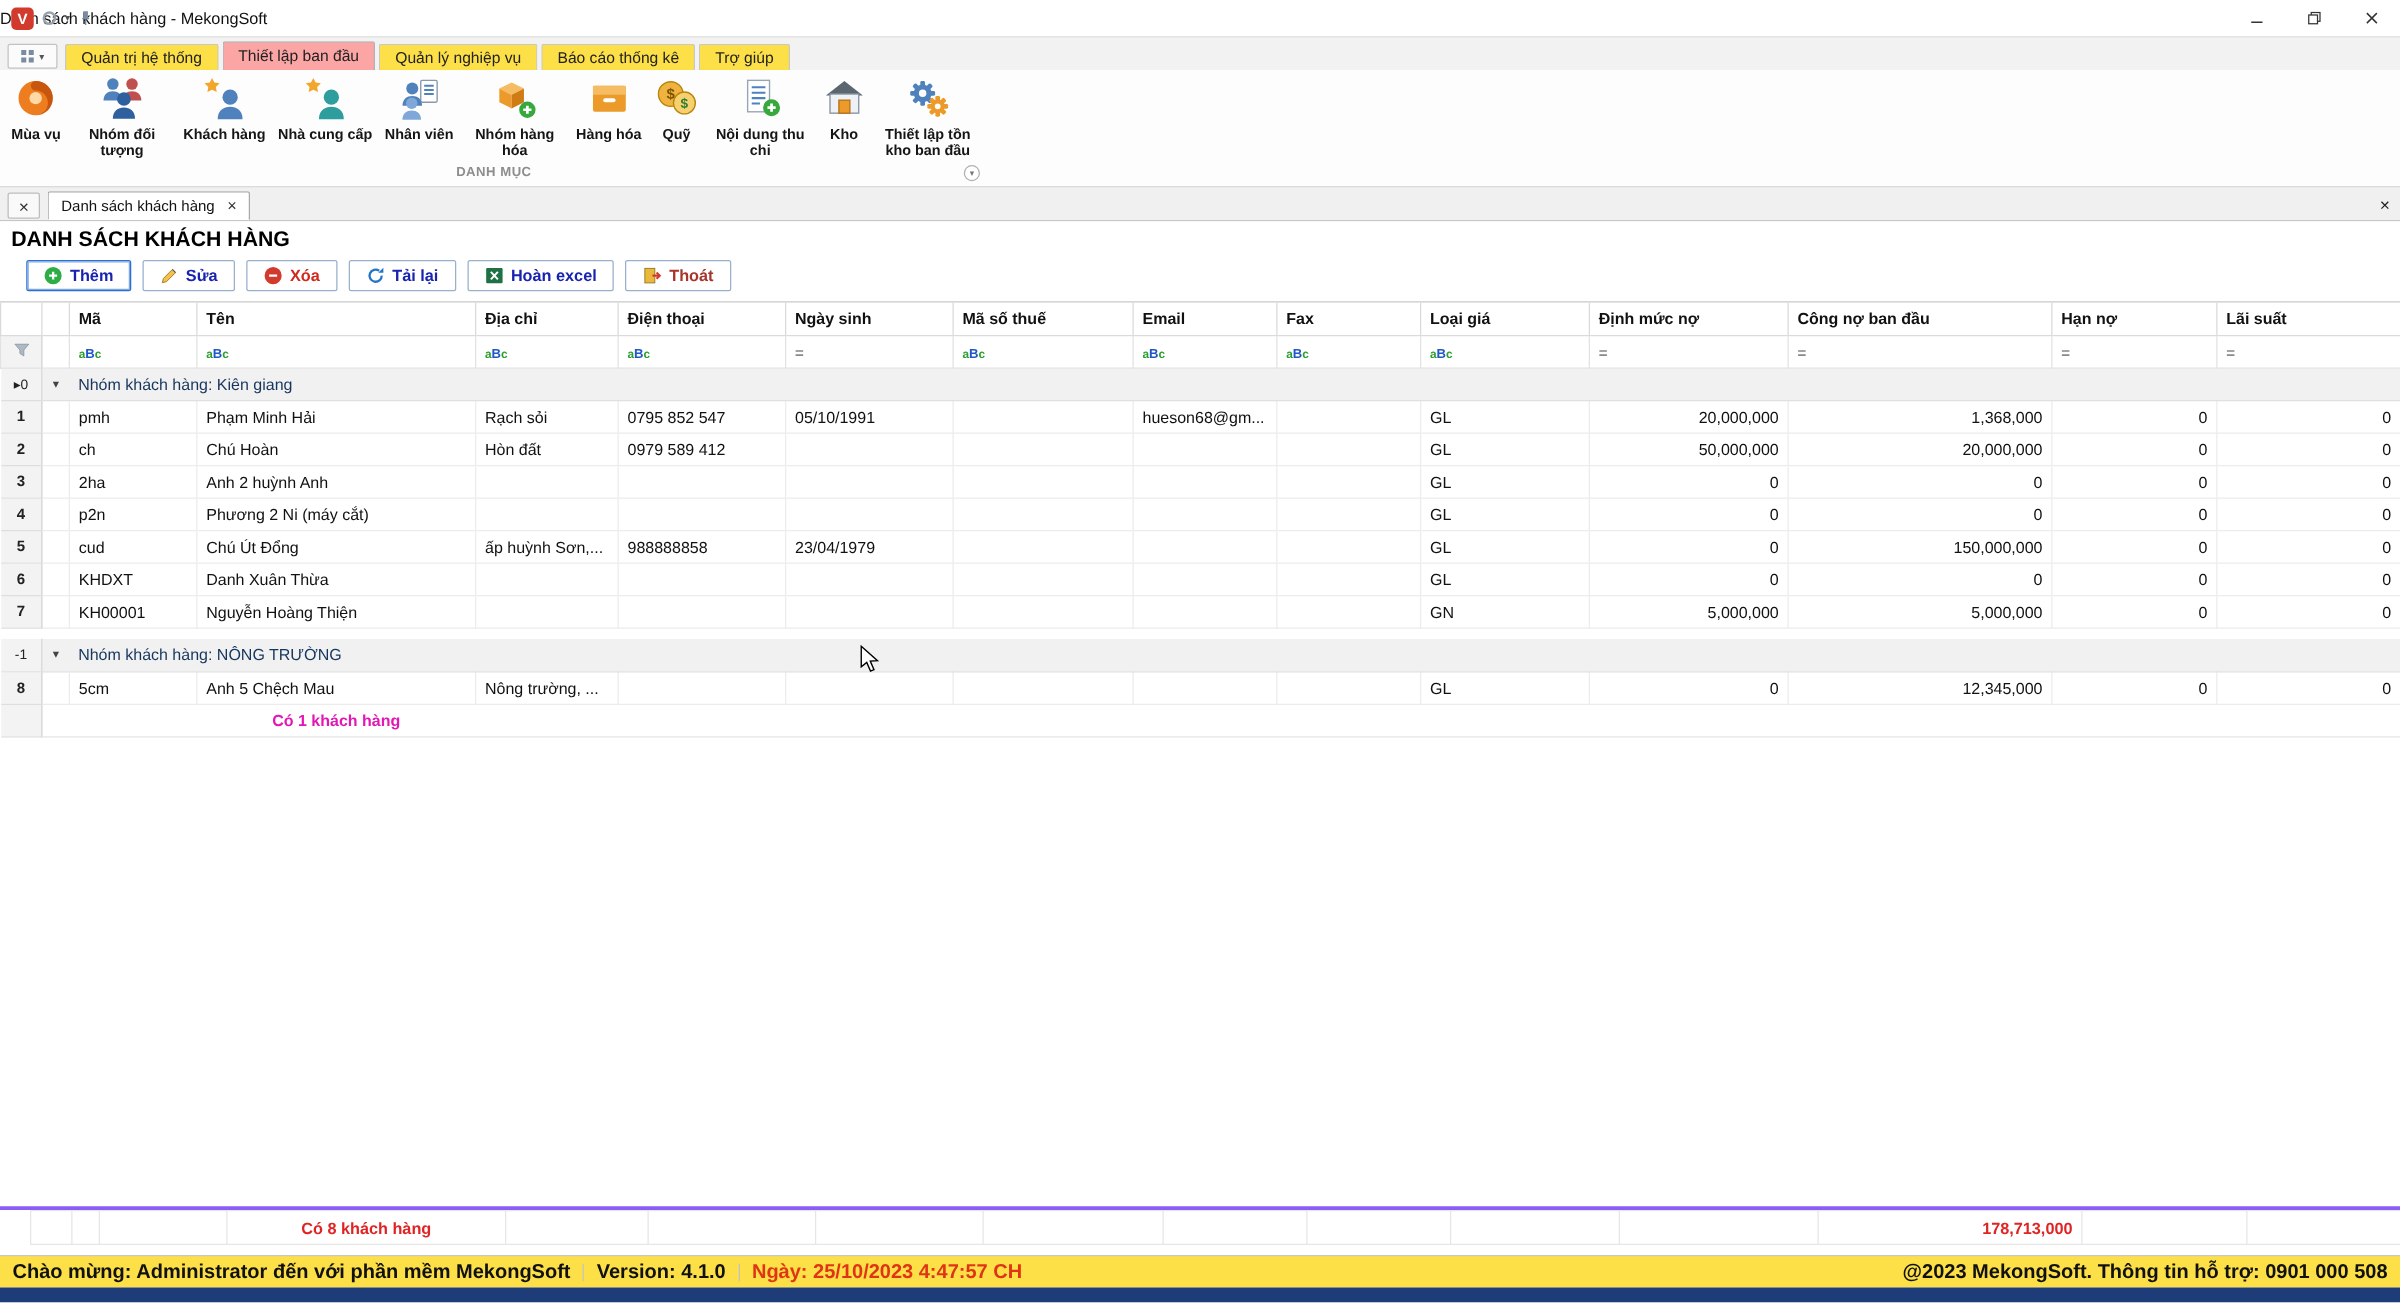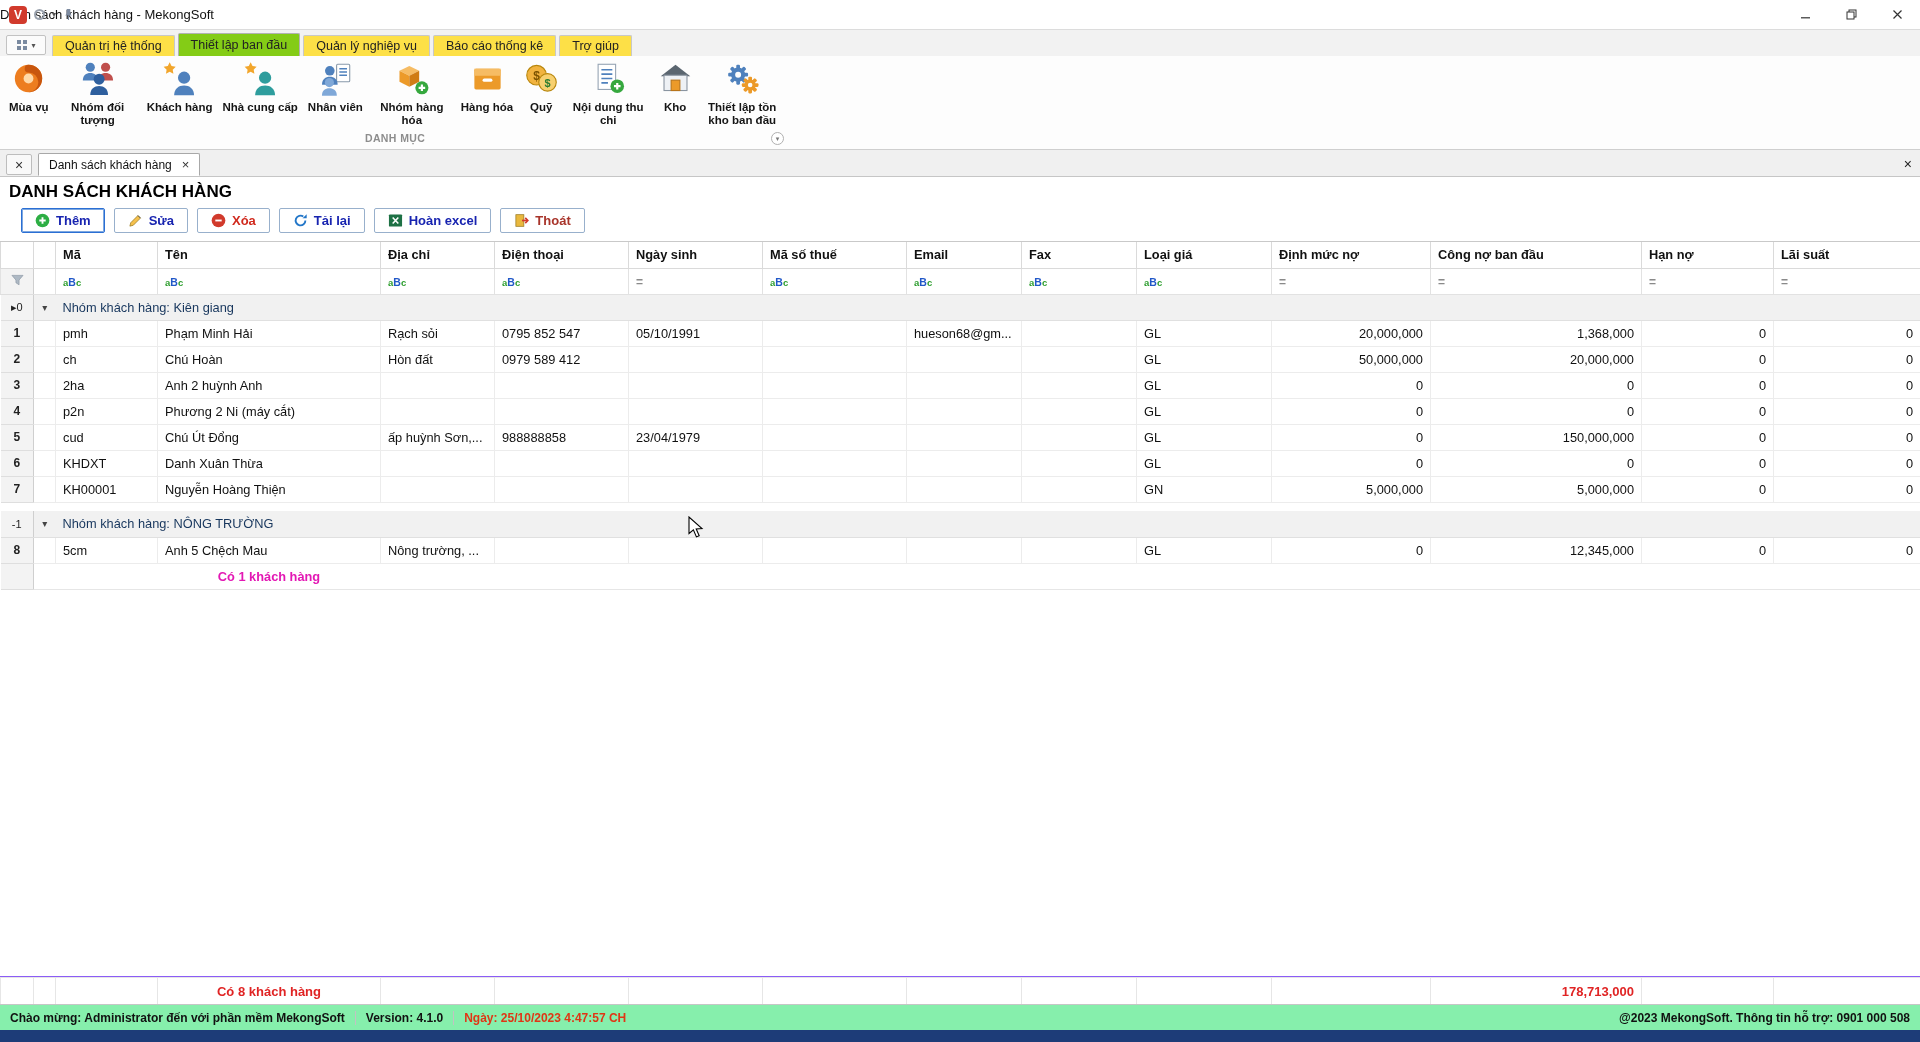--- a/index.html
+++ b/index.html
@@ -15,21 +15,21 @@
   .qa-caret{font-size:8px;color:#555;}
   .tb-title{position:absolute;left:0;right:0;text-align:left;font-size:13px;color:#111;}
   .win-controls{margin-left:auto;display:flex;height:100%;z-index:2;}
   .win-btn{width:46px;height:100%;display:flex;align-items:center;justify-content:center;}
 
   
   .ribbon-tabstrip{height:26px;background:#f2f2f2;display:flex;align-items:flex-end;padding:0 0 0 6px;flex:0 0 auto;}
   .app-menu-btn{height:20px;width:40px;border:1px solid #c2c2c2;background:#fbfbfb;border-radius:2px;display:flex;align-items:center;justify-content:center;gap:3px;margin-right:6px;margin-bottom:1px;}
   #ribbonTabs{display:flex;gap:3px;align-items:flex-end;}
   .rtab{height:21px;padding:0 12px;border:1px solid #c8c8c8;border-bottom:none;background:#fde047;display:flex;align-items:center;font-size:12.5px;color:#222;border-radius:2px 2px 0 0;}
-  .rtab.active{background:#84cc16;height:23px;position:relative;z-index:3;border-color:#b2b2b2;}
+  .rtab.active{background:#fca5a5;height:23px;position:relative;z-index:3;border-color:#b2b2b2;}
 
   
   .ribbon{height:94px;background:#fdfdfd;border-bottom:1px solid #cfcfcf;display:flex;padding-left:2px;flex:0 0 auto;}
   .ribbon-group{display:flex;flex-direction:column;}
   .rg-items{display:flex;align-items:flex-start;padding:3px 2px 0;flex:1;}
   .ritem{display:flex;flex-direction:column;align-items:center;gap:2px;padding:2px 5px;max-width:88px;min-width:46px;text-align:center;font-size:11.5px;font-weight:bold;line-height:1.12;color:#151515;}
   .ritem svg{width:35px;height:35px;flex:0 0 auto;}
   .rg-label{height:17px;position:relative;text-align:center;color:#8d8d8d;font-size:10.5px;font-weight:bold;letter-spacing:.4px;}
   .rg-launcher{position:absolute;right:4px;top:0;width:13px;height:13px;border:1px solid #b0b0b0;border-radius:50%;display:flex;align-items:center;justify-content:center;font-size:7px;color:#777;background:#fff;}
 
@@ -63,27 +63,27 @@
   tr.gfooter td{border-right:none;border-top:1px solid #e6e6e6;border-bottom:1px solid #e6e6e6;}
   tr.gfooter td.gtext{font-weight:bold;text-align:center;}
   tr.spacer td{height:9px;border:none;background:#fff;}
   .grid td.num{text-align:right;}
   .f-abc{display:inline-flex;align-items:baseline;font-size:9.5px;font-weight:bold;line-height:1;}
   .f-abc em{font-style:normal;color:#2e9e2e;}
   .f-abc b{color:#2158c8;font-size:10.5px;}
   .f-eq{color:#8a8a8a;font-weight:bold;font-size:12px;}
 
   
-  .grand-footer{position:absolute;left:0;right:0;bottom:0;height:28px;background:#fff;border-top:1px solid #8b5cf6;}
+  .grand-footer{position:absolute;left:0;right:0;bottom:0;height:39px;background:#fff;border-top:3px solid #8b5cf6;padding-left:24px;}
   .grand-footer td{height:27px;padding:0 7px;font-size:13px;border:1px solid #e6e6e6;white-space:nowrap;overflow:hidden;background:#fff;}
   .gf-count{font-weight:bold;text-align:center;}
   .gf-total{font-weight:bold;text-align:right;}
 
   
-  .statusbar{height:26px;background:#86efac;border-top:1px solid #c6c6c6;display:flex;align-items:center;gap:10px;padding:4px 10px;font-size:12px;flex:0 0 auto;}
+  .statusbar{height:26px;background:#fde047;border-top:1px solid #c6c6c6;display:flex;align-items:center;gap:10px;padding:4px 10px;font-size:16px;flex:0 0 auto;}
   .sb-sep{width:1px;height:14px;background:#c2c2c2;}
   .sb-welcome,.sb-version,.sb-right{font-weight:bold;color:#111;}
   .sb-date{font-weight:bold;color:#e03515;}
   .sb-right{margin-left:auto;}
   .taskbar-strip{height:12px;background:#1d3c78;flex:0 0 auto;}
   .cursor{position:absolute;z-index:99;}
 </style>
 </head>
 <body>
 

